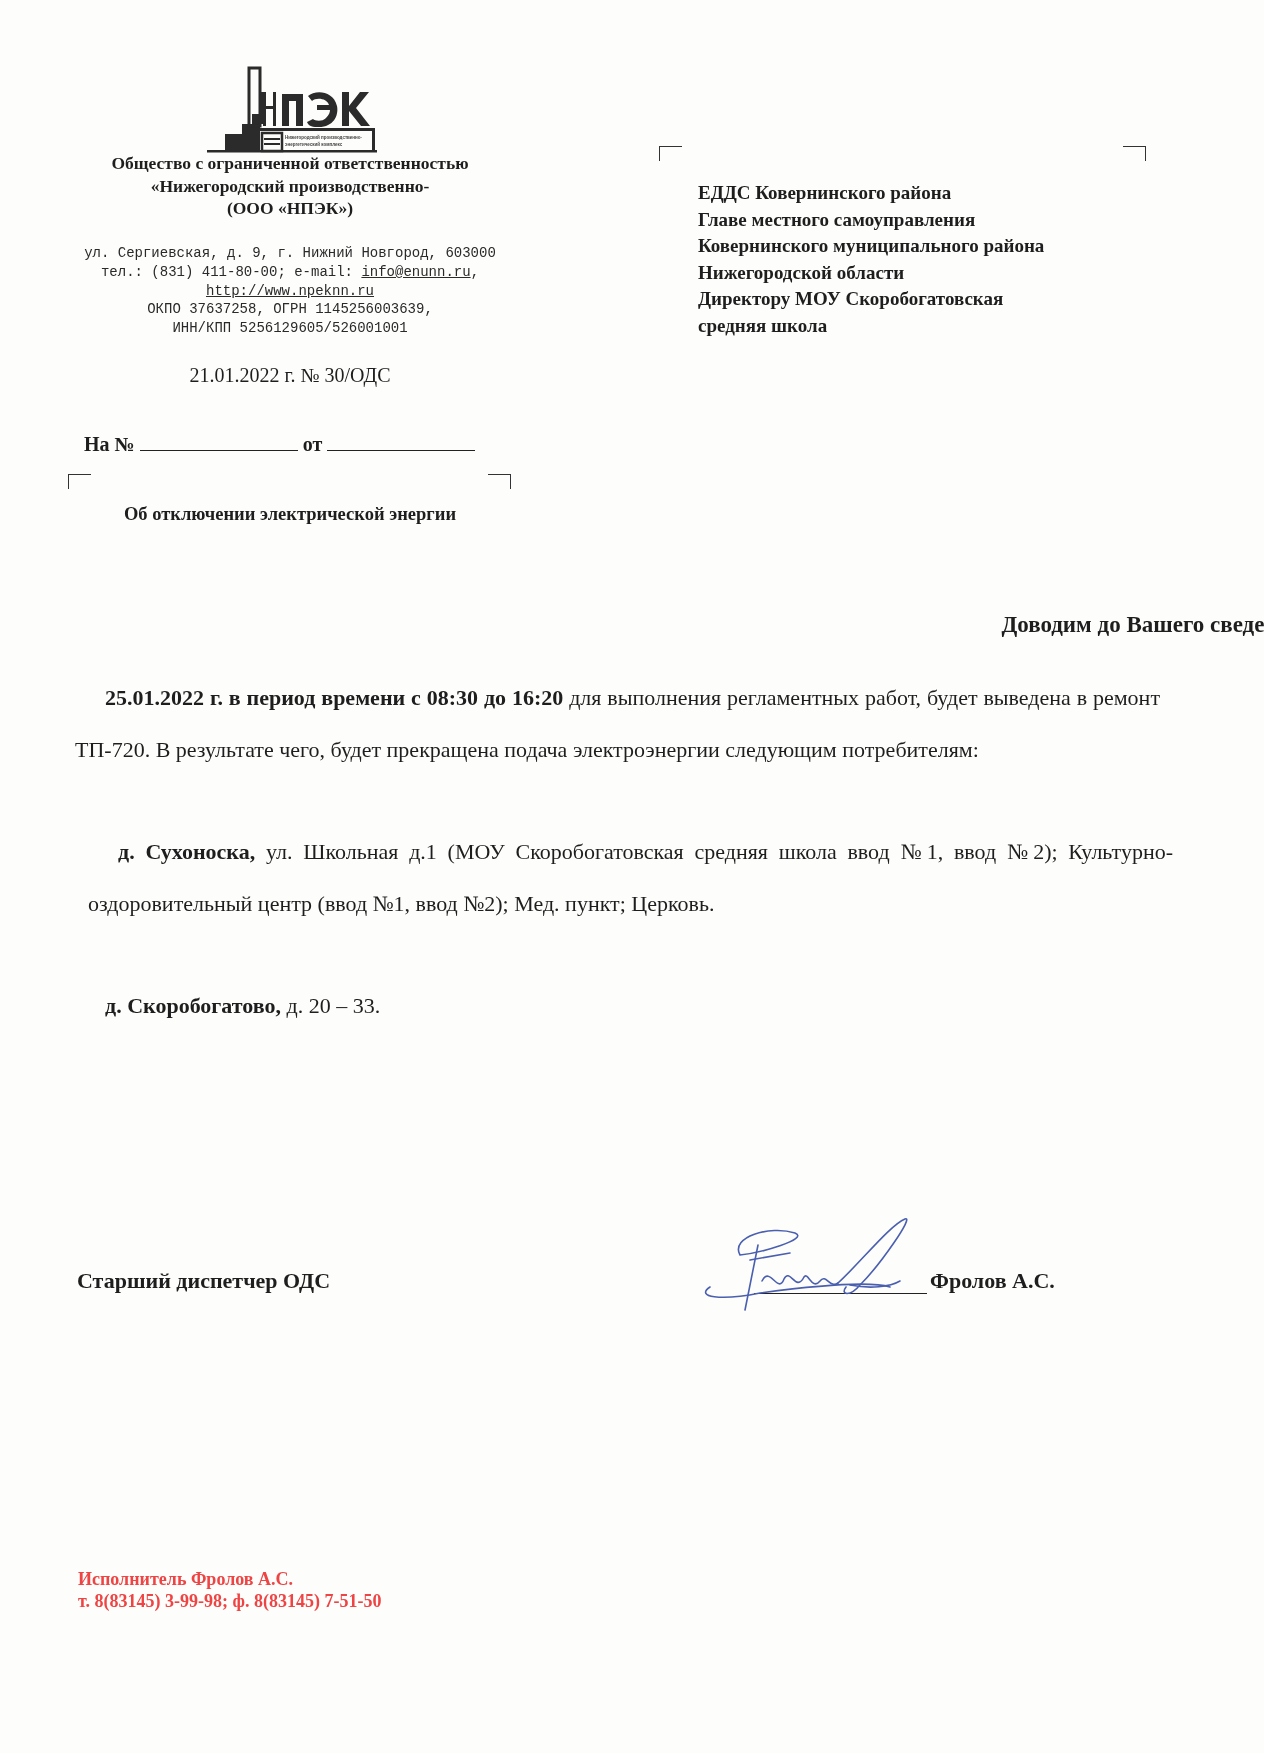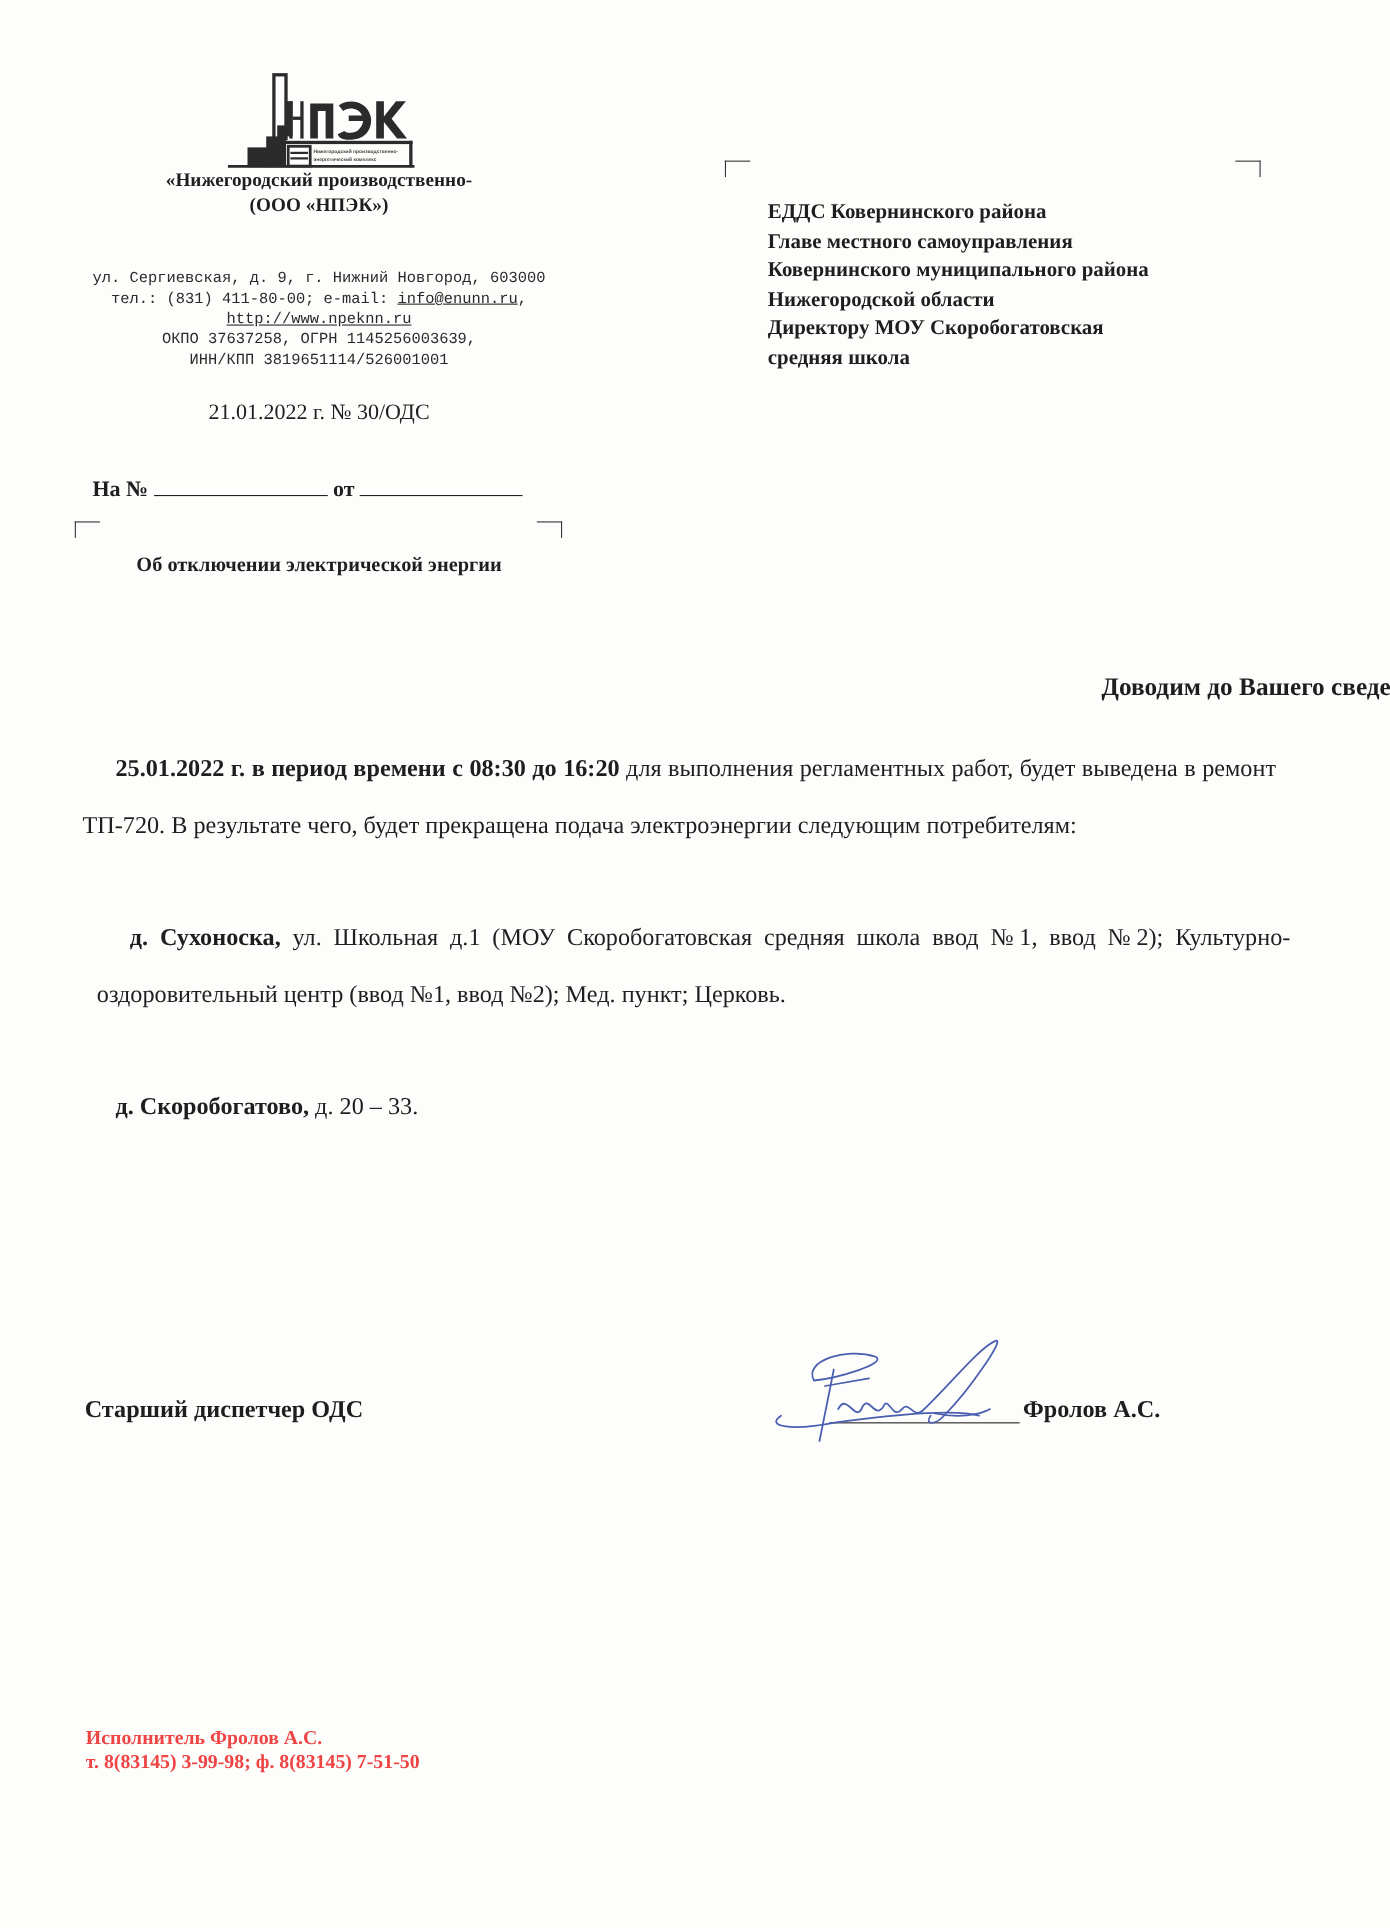--- a/index.html
+++ b/index.html
@@ -78,30 +78,31 @@
     <rect x="165" y="62" width="3" height="24" fill="#2b2b2b"></rect>
     <rect x="55" y="67" width="20" height="18" fill="none" stroke="#2b2b2b" stroke-width="2.5"></rect>
     <rect x="57" y="72" width="16" height="2" fill="#2b2b2b"></rect>
     <rect x="57" y="77" width="16" height="2" fill="#2b2b2b"></rect>
     <text x="78" y="73" font-size="4.5" fill="#444" font-family="Liberation Sans, sans-serif">Нижегородский производственно-</text>
     <text x="78" y="80" font-size="4.5" fill="#444" font-family="Liberation Sans, sans-serif">энергетический комплекс</text>
   </svg>
 </div>
 
 <div class="center-col org-name org-bold">
+  <div>Общество с ограниченной ответственностью</div>
   <div>«Нижегородский производственно-</div>
   <div>(ООО «НПЭК»)</div>
 </div>
 
 <div class="center-col org-contacts org-small">
   <div>ул. Сергиевская, д. 9, г. Нижний  Новгород, 603000</div>
   <div><span>тел.: (831) 411-80-00; e-mail: </span><span class="u">info@enunn.ru</span><span>,</span></div>
   <div><span class="u">http://www.npeknn.ru</span></div>
   <div>ОКПО 37637258, ОГРН 1145256003639,</div>
-  <div>ИНН/КПП 3819651114/526001001</div>
+  <div>ИНН/КПП 5256129605/526001001</div>
 </div>
 
 <div class="center-col doc-date">21.01.2022 г.  № 30/ОДС</div>
 
 <div class="abs ref-line">
   <span>На №</span>
   <span class="blank" style="width:158px"></span>
   <span>от</span>
   <span class="blank" style="width:148px"></span>
 </div>

